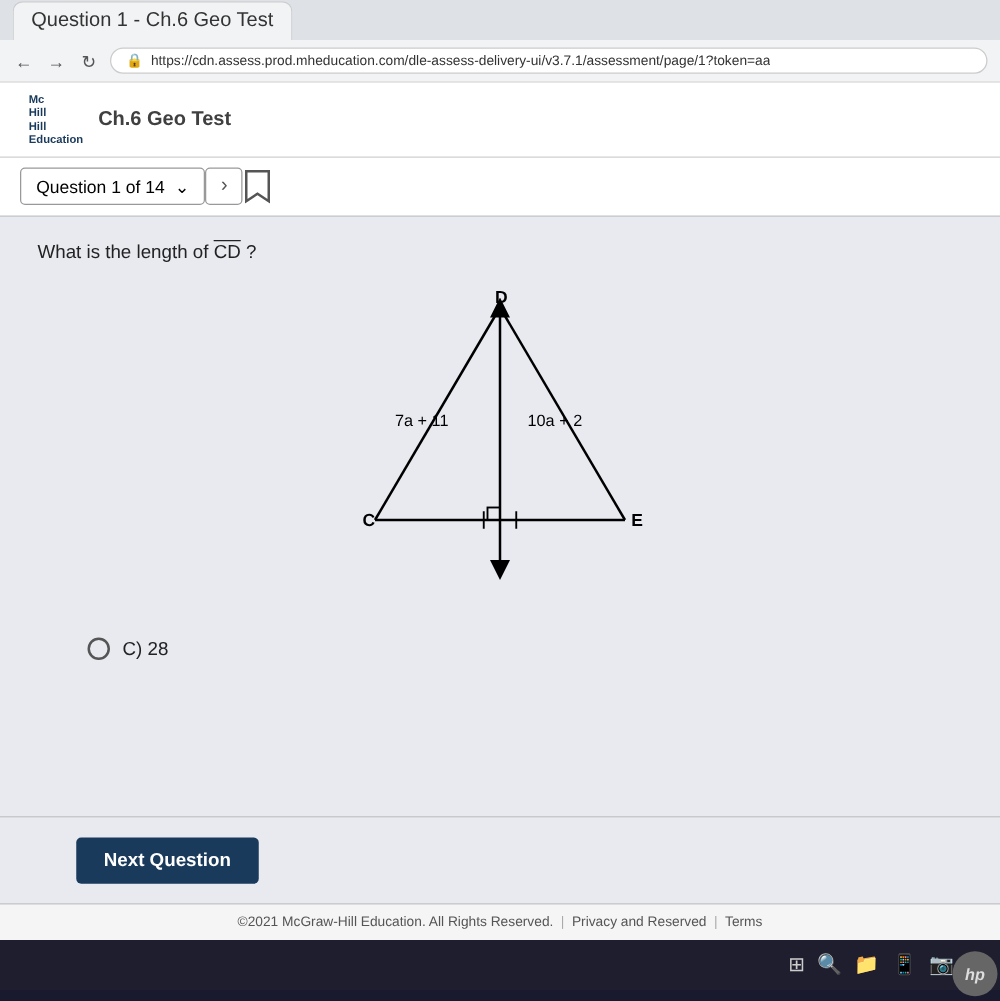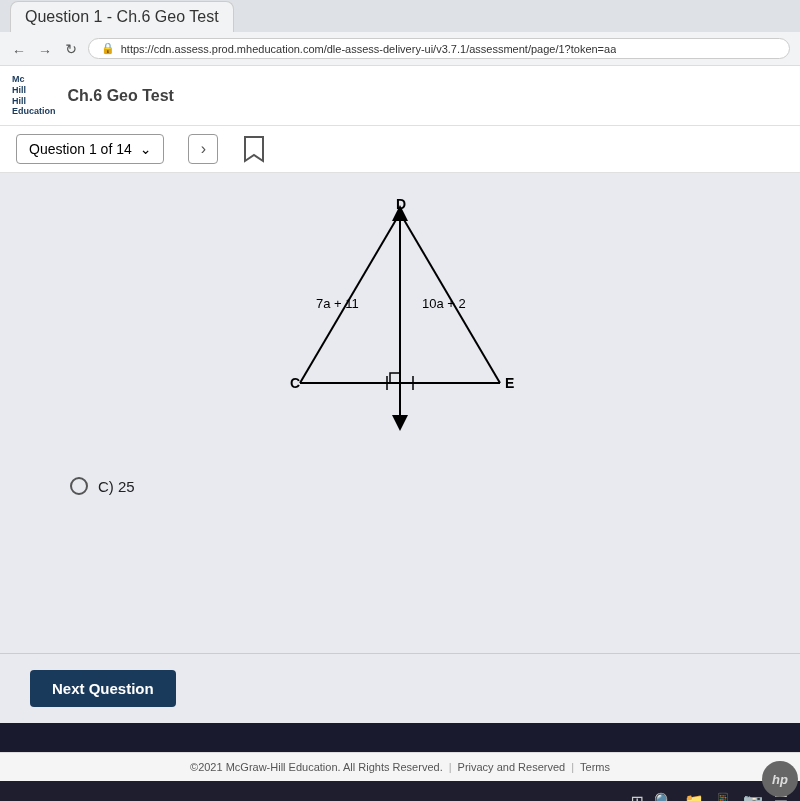--- a/index.html
+++ b/index.html
@@ -23,29 +23,29 @@
     .tab-bar {
       display: flex; align-items: center; padding: 0 10px; background: #dee1e6; height: 32px;
     }
     .tab {
       background: #f1f3f4; padding: 6px 14px; border-radius: 8px 8px 0 0; font-size: 16px; color: #333;
       border: 1px solid #ccc; border-bottom: none; position: relative;
     }
 
     
     .app-header {
-      background: white; padding: 8px 12px; display: flex; align-items: center; gap: 12px;
+      background: white; padding: 8px 23px; display: flex; align-items: center; gap: 12px;
       border-bottom: 1px solid #e0e0e0;
     }
     .logo-area { display: flex; flex-direction: column; }
     .logo-text { font-size: 9px; font-weight: bold; color: #1a3a5c; line-height: 1.2; }
     .app-title { font-size: 16px; font-weight: bold; color: #404040; }
 
     .question-nav {
-      background: white; padding: 8px 16px; display: flex; align-items: center; gap: 24px;
+      background: white; padding: 8px 16px; display: flex; align-items: center; gap: 0;
       border-bottom: 1px solid #e0e0e0;
     }
     .question-dropdown {
       border: 1px solid #999; border-radius: 4px; padding: 6px 12px;
       font-size: 14px; display: flex; align-items: center; gap: 8px; background: white; cursor: pointer;
     }
     .nav-arrow {
       width: 30px; height: 30px; border: 1px solid #999; border-radius: 4px;
       display: flex; align-items: center; justify-content: center; cursor: pointer;
       font-size: 16px; color: #555; background: white;
@@ -82,25 +82,25 @@
     .radio-circle.selected { border-color: #1a3a5c; background: #1a3a5c; }
     .radio-circle.selected::after { content: ''; width: 7px; height: 7px; border-radius: 50%; background: white; }
     .answer-label { font-size: 15px; color: #222; }
 
     
     .footer-actions {
       background: #e8eaf0; padding: 16px 30px; border-top: 1px solid #ccc;
     }
     .next-btn {
       background: #1a3a5c; color: white; border: none; padding: 10px 22px;
-      font-size: 15px; font-weight: bold; border-radius: 4px; cursor: pointer;
+      font-size: 15px; font-weight: bold; border-radius: 4px; cursor: pointer; margin-left: 31px;
     }
     .footer-links {
       background: #f5f5f5; padding: 8px 16px; font-size: 11px; color: #555;
-      display: flex; justify-content: center; gap: 6px; border-top: 1px solid #ddd; margin-top: 29px;
+      display: flex; justify-content: center; gap: 6px; border-top: 1px solid #ddd;
     }
     .footer-links a { color: #555; text-decoration: none; }
 
     
     .taskbar {
       background: #1e1e2e; height: 40px; display: flex; align-items: center;
       justify-content: flex-end; padding: 0 12px; gap: 10px;
     }
     .taskbar-icon { color: #ccc; font-size: 16px; cursor: pointer; }
 
@@ -147,20 +147,23 @@
   </div>
   <div class="nav-arrow">
     <span>›</span>
   </div>
   <svg class="bookmark-icon" viewBox="0 0 24 28" fill="none" stroke="#555" stroke-width="2">
     <path d="M3 2 h18 v24 l-9-6 -9 6 Z"></path>
   </svg>
 </div>
 
 <div class="main-content">
+  <div class="question-text">
+    <span>What is the length of </span><span class="overline">CD</span><span> ?</span>
+  </div>
 
   <div class="diagram-container">
     <svg class="diagram-svg" viewBox="0 0 260 260">
 
       <line x1="130" y1="20" x2="30" y2="190" stroke="black" stroke-width="2"></line>
       <line x1="130" y1="20" x2="230" y2="190" stroke="black" stroke-width="2"></line>
       <line x1="30" y1="190" x2="230" y2="190" stroke="black" stroke-width="2"></line>
 
       <line x1="130" y1="20" x2="130" y2="230" stroke="black" stroke-width="2" marker-end="url(#arrowdown)" marker-start="url(#arrowup)"></line>
 
@@ -182,21 +185,21 @@
       <text x="20" y="195" font-size="14" font-weight="bold" font-family="Arial" fill="black">C</text>
       <text x="235" y="195" font-size="14" font-weight="bold" font-family="Arial" fill="black">E</text>
       <text x="46" y="115" font-size="13" font-family="Arial" fill="black">7a + 11</text>
       <text x="152" y="115" font-size="13" font-family="Arial" fill="black">10a + 2</text>
     </svg>
   </div>
 
   <div class="answers">
     <div class="answer-option">
       <div class="radio-circle"></div>
-      <span class="answer-label">C) 25</span>
+      <span class="answer-label">C) 28</span>
     </div>
   </div>
 </div>
 
 <div class="footer-actions">
   <button class="next-btn">Next Question</button>
 </div>
 
 <div class="footer-links">
   <span>©2021 McGraw-Hill Education. All Rights Reserved.</span>

